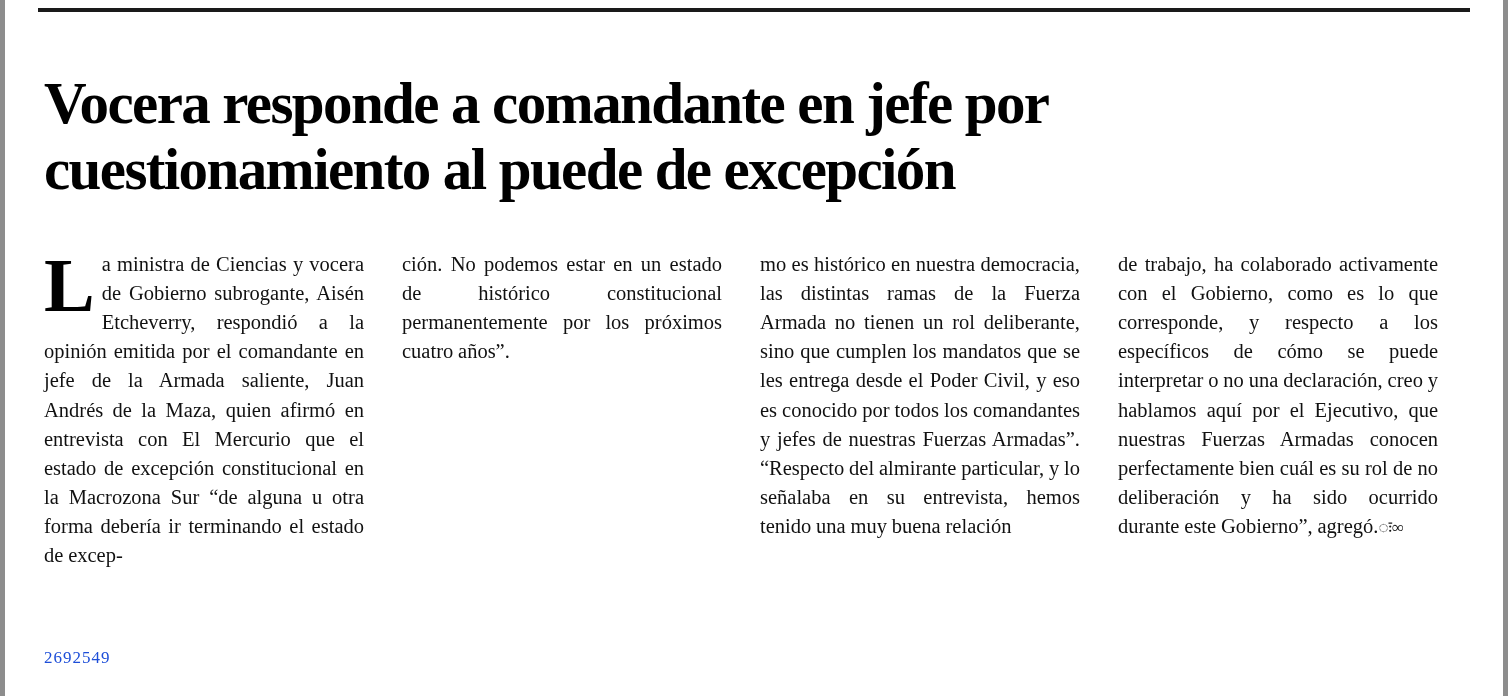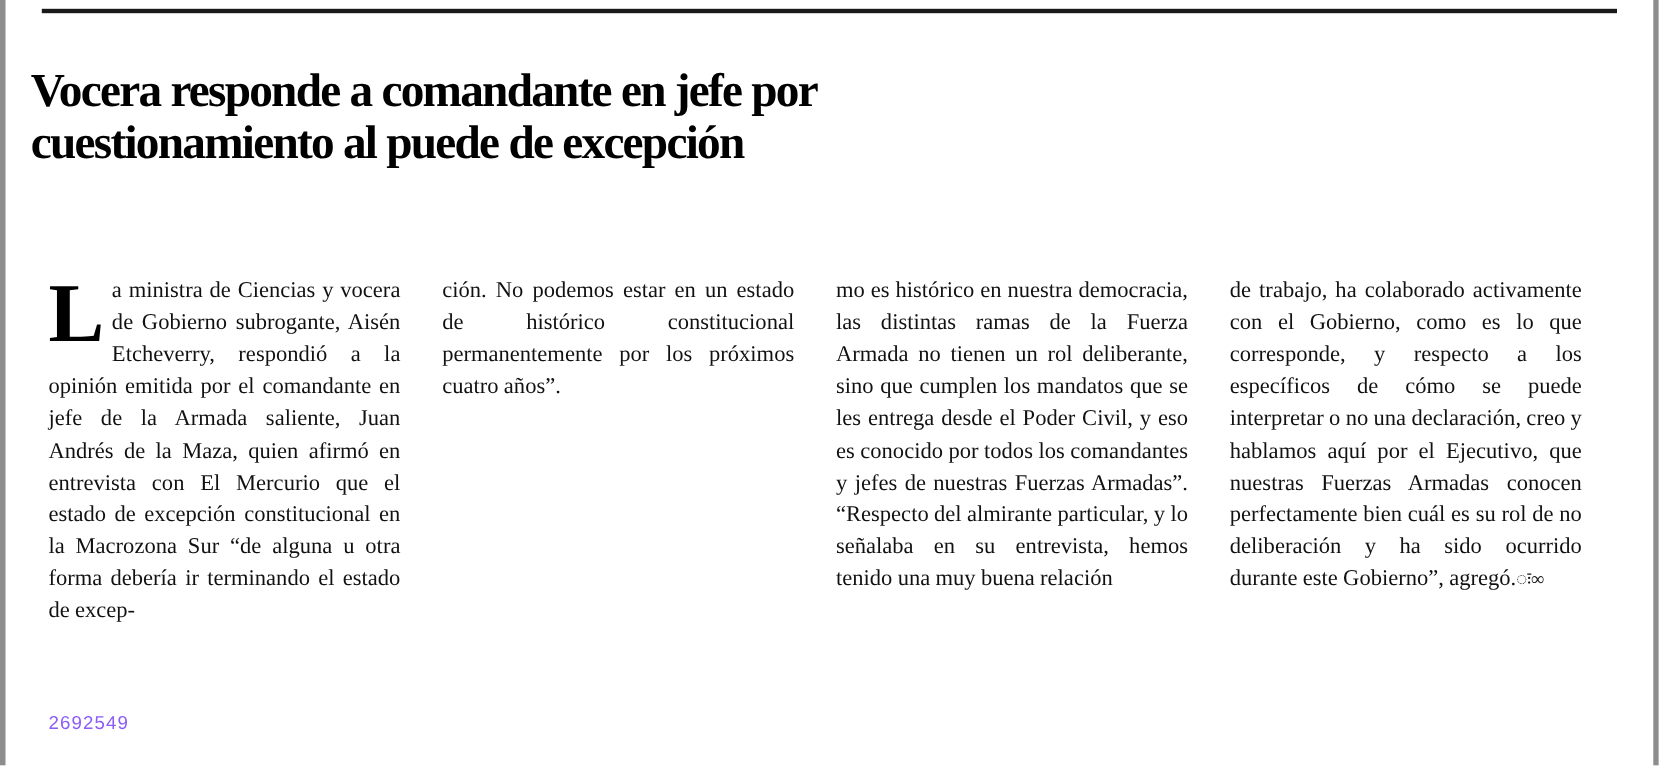--- a/index.html
+++ b/index.html
@@ -32,26 +32,26 @@
   .top-rule {
     position: absolute;
     left: 38px;
     top: 8px;
     width: 1432px;
     height: 4px;
     background: #1a1a1a;
   }
   .headline {
     position: absolute;
-    left: 28px;
+    left: 44px;
     top: 30px;
     width: 1410px;
     font-family: "Liberation Serif", serif;
     font-weight: bold;
-    font-size: 43px;
+    font-size: 59px;
     line-height: 1.12;
     letter-spacing: -1.6px;
     color: #000000;
   }
   .headline .line {
     display: block;
     white-space: nowrap;
   }
   .columns {
     position: absolute;
@@ -90,23 +90,23 @@
     color: #000000;
   }
   .ornament {
     font-size: 17px;
     letter-spacing: 0;
   }
   .folio {
     position: absolute;
     left: 44px;
     top: 648px;
-    font-family: Liberation Sans, sans-serif;
+    font-family: Liberation Serif, serif;
     font-size: 17px;
-    color: #8b5cf6;
+    color: #1d4ed8;
     letter-spacing: 1px;
   }
 </style>
 </head>
 <body>
 
 <div class="page">
 
   <div class="side-rule left"></div>
   <div class="side-rule right"></div>

